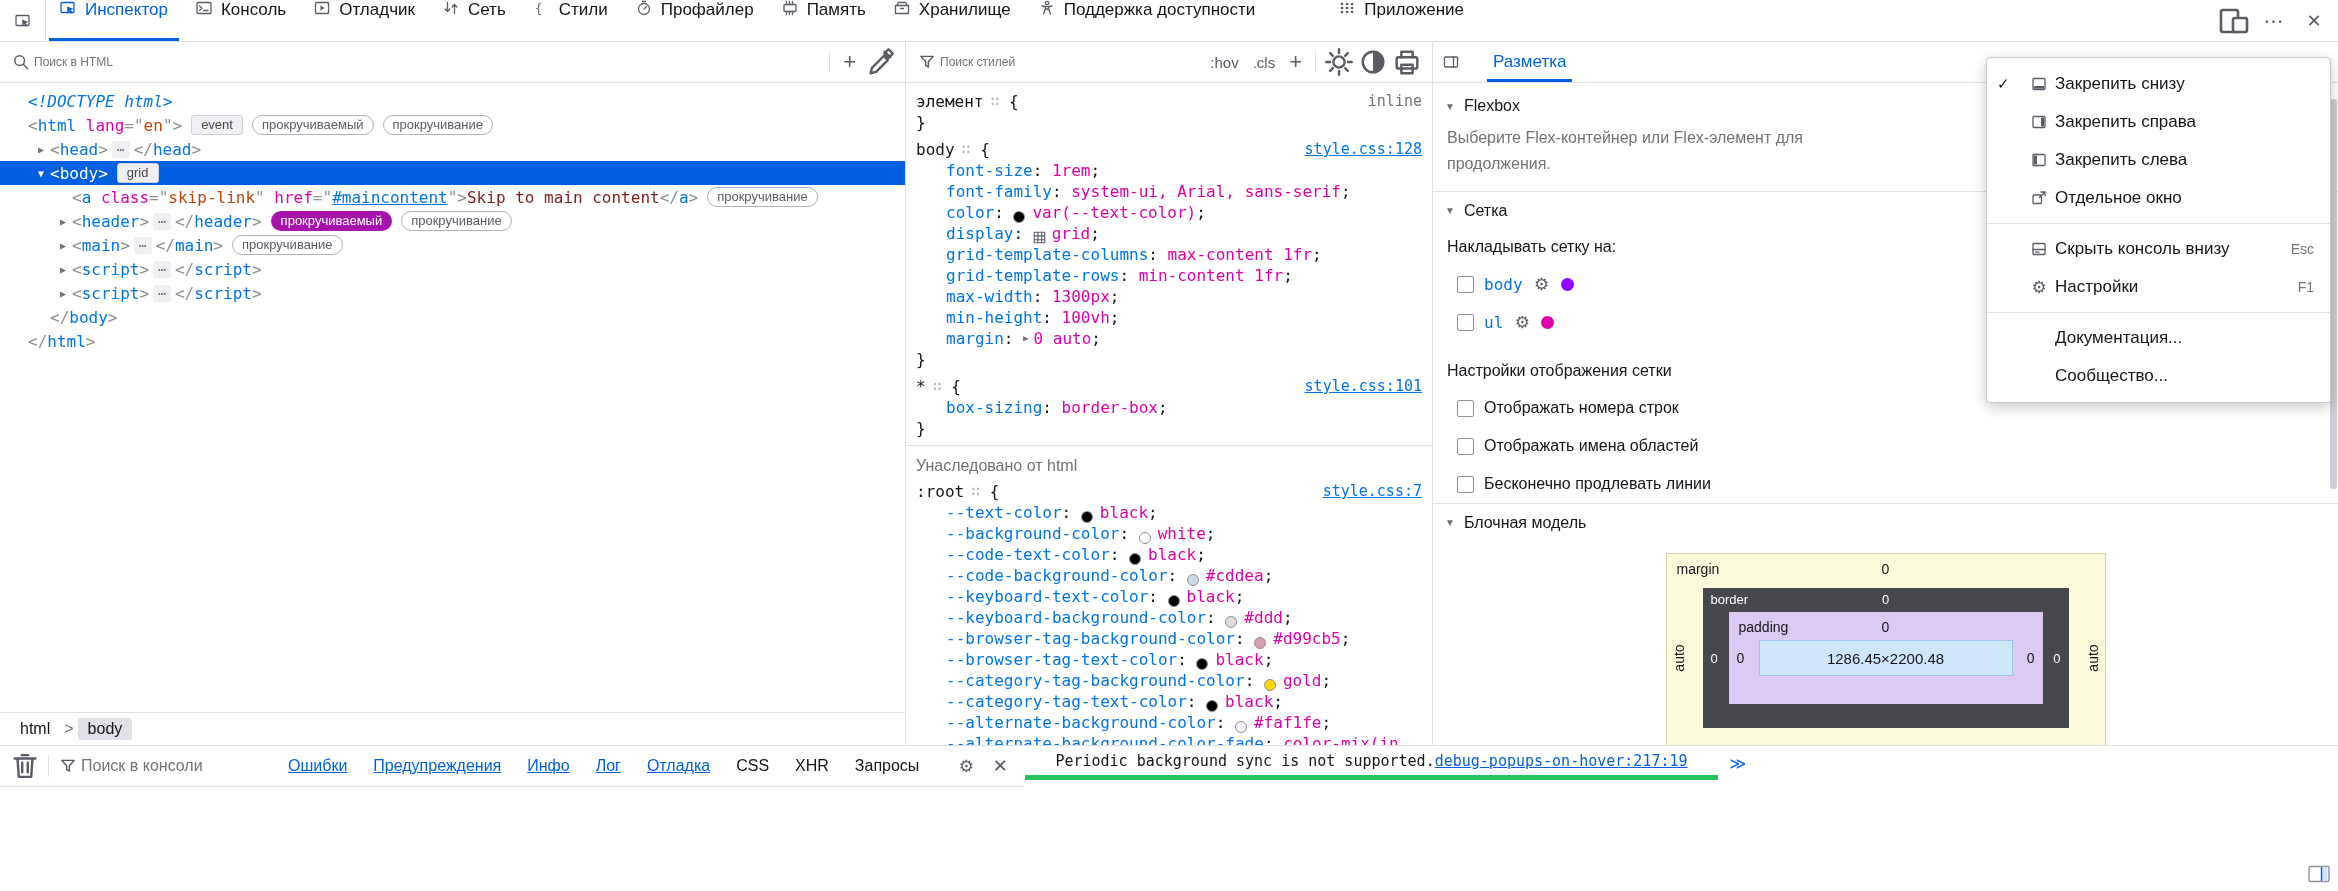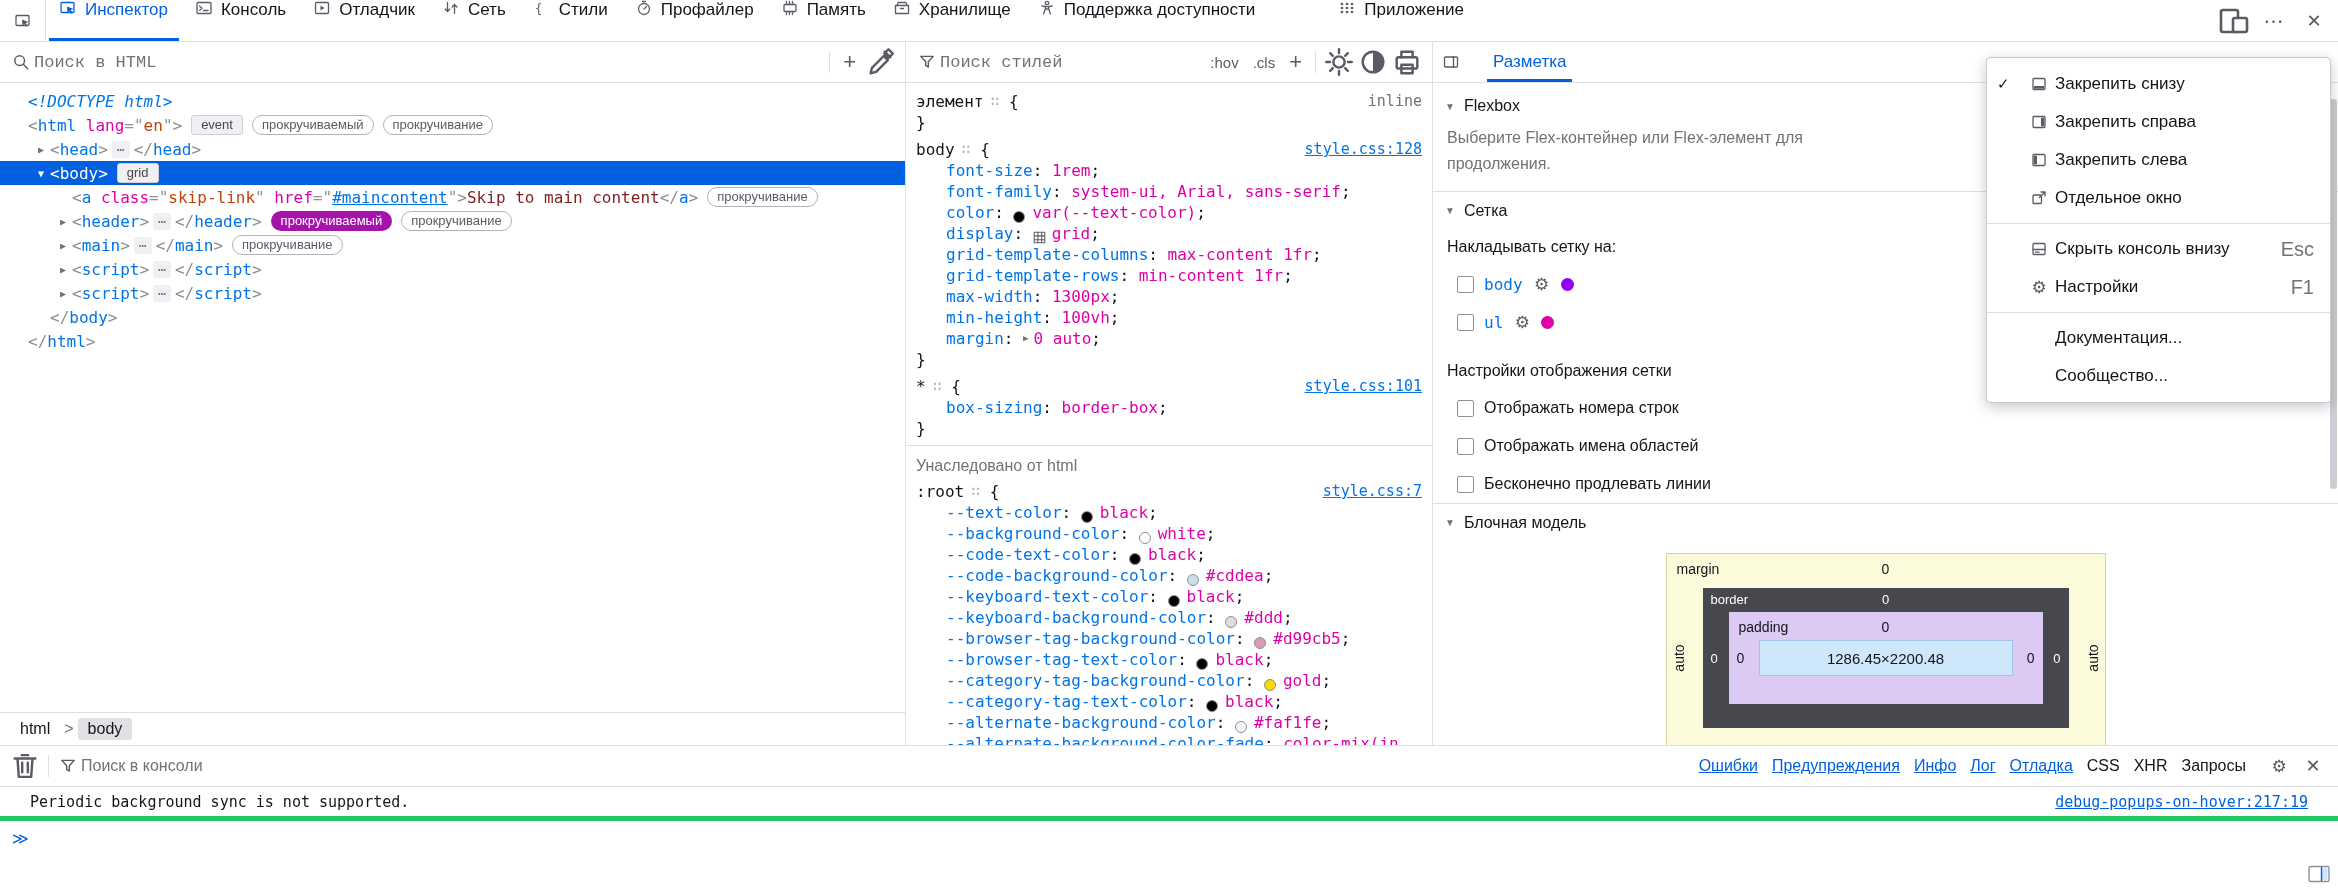--- a/index.html
+++ b/index.html
@@ -25,21 +25,21 @@
   .tab.active .i{color:#0060df}
   .tab.active::after{content:"";position:absolute;left:3px;right:3px;bottom:0;height:3px;background:#0060df}
   .tabbar-right{margin-left:auto;display:flex;align-items:center;gap:4px;padding-right:6px}
   .tabbar-right .i{width:36px;height:32px}
   .dots3{font-size:20px;letter-spacing:1px;color:#5b5b66}
   .xchar{font-size:18px;color:#5b5b66}
 
   
   .main{display:flex;height:703px;position:relative}
   .panel-toolbar{height:41px;border-bottom:1px solid #e0e0e2;display:flex;align-items:center;padding:0 8px;background:#fff;flex:none}
-  .panel-toolbar input{border:none;outline:none;flex:1;min-width:0;font-family:Liberation Mono, monospace;font-size:17px;color:#15141a;background:transparent}
+  .panel-toolbar input{border:none;outline:none;flex:1;min-width:0;font-family:Liberation Sans, sans-serif;font-size:12px;color:#15141a;background:transparent}
   .panel-toolbar input::placeholder{color:#737373}
   .vsep{width:1px;height:22px;background:#e0e0e2;margin:0 6px;flex:none}
   .txt-btn{background:none;border:none;color:#5b5b66;font-size:15px;font-family:"Liberation Sans",sans-serif;padding:0 7px;cursor:default}
   .txt-btn.plus{font-size:22px;line-height:1}
 
   
   .markup-panel{flex:1;min-width:0;display:flex;flex-direction:column;background:#fff}
   .tree{flex:1;overflow:hidden;padding-top:6px;font-family:"DejaVu Sans Mono",monospace;font-size:16px}
   .tree-row{display:flex;align-items:center;height:24px;white-space:pre}
   .tree-row.selected{background:#0060df}
@@ -116,41 +116,41 @@
   .bm-vside.light{color:#fff;font-size:13px}
   .bm-vside.rot{width:44px;text-align:center}
   .bm-vside.rot.l{left:-10px;transform:translateY(-50%) rotate(-90deg)}
   .bm-vside.rot.r{right:-10px;transform:translateY(-50%) rotate(-90deg)}
 
   
   .scroll-track{position:absolute;top:43px;right:0;width:9px;height:701px}
   .scroll-thumb{position:absolute;top:14px;right:1px;width:7px;height:390px;background:#cdcdd3;border-radius:4px}
 
   
-  .console{height:146px;border-top:1px solid #e0e0e2;display:flex;flex-direction:column;background:#fff}
+  .console{height:146px;border-top:1px solid #e0e0e2;display:flex;flex-direction:row;background:#fff}
   .console-toolbar{height:41px;display:flex;align-items:center;padding:0 8px;border-bottom:1px solid #e0e0e2;flex:none}
   .console-toolbar input{border:none;outline:none;flex:1;min-width:0;font-size:16px;font-family:"Liberation Sans",sans-serif;background:transparent}
   .console-toolbar input::placeholder{color:#737373}
-  .filters{display:flex;align-items:center;gap:14px;margin:0 16px 0 auto;white-space:nowrap}
+  .filters{display:flex;align-items:center;gap:26px;margin:0 30px 0 auto;white-space:nowrap}
   .filter{background:none;border:none;font-family:"Liberation Sans",sans-serif;font-size:16px;color:#15141a;cursor:default}
   .filter.active{color:#0060df;text-decoration:underline}
   .console-msg{height:34px;display:flex;align-items:center;padding:0 30px;border-bottom:5px solid #22c55e;font-family:"DejaVu Sans Mono",monospace;font-size:15px;color:#15141a}
   .msg-link{margin-left:auto;color:#0060df;text-decoration:underline;font-size:15px}
   .console-input{flex:1;position:relative;padding:8px 12px;font-family:"DejaVu Sans Mono",monospace;font-size:16px}
   .prompt{color:#0060df}
   .editor-toggle{position:absolute;right:8px;bottom:8px;width:22px;height:18px}
   .editor-toggle svg{width:100%;height:100%}
 
   
   .menu{position:absolute;top:57px;right:7px;width:345px;background:#fff;border:1px solid #c9c9ce;border-radius:4px;box-shadow:0 4px 14px rgba(0,0,0,.22);padding:7px 0;z-index:100}
   .menu-item{display:flex;align-items:center;height:38px;padding:0 16px 0 10px;font-size:17px;color:#15141a}
   .m-check{width:26px;flex:none;font-size:15px;color:#15141a}
   .m-icon{width:32px;flex:none}
   .m-label{flex:1;white-space:nowrap}
-  .m-shortcut{color:#737373;font-size:20px;margin-left:12px}
+  .m-shortcut{color:#737373;font-size:14px;margin-left:12px}
   .menu-sep{height:1px;background:#e0e0e2;margin:6px 0}
 </style>
 </head>
 <body>
 
 <div class="app">
 
   <header class="tabbar">
     <div class="pick-btn">
       <span class="i">

